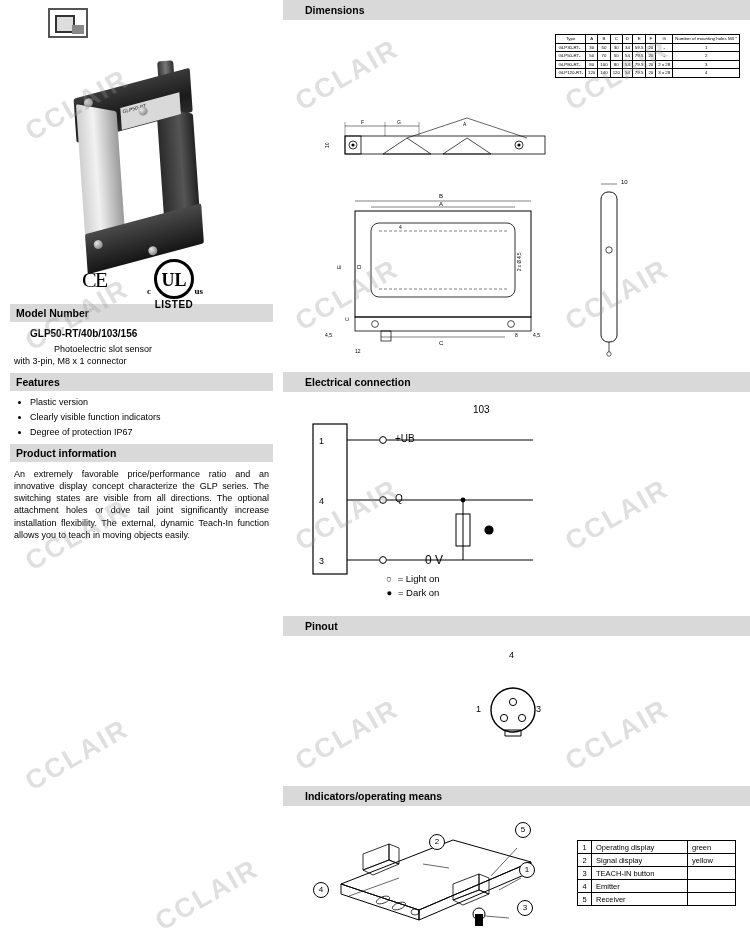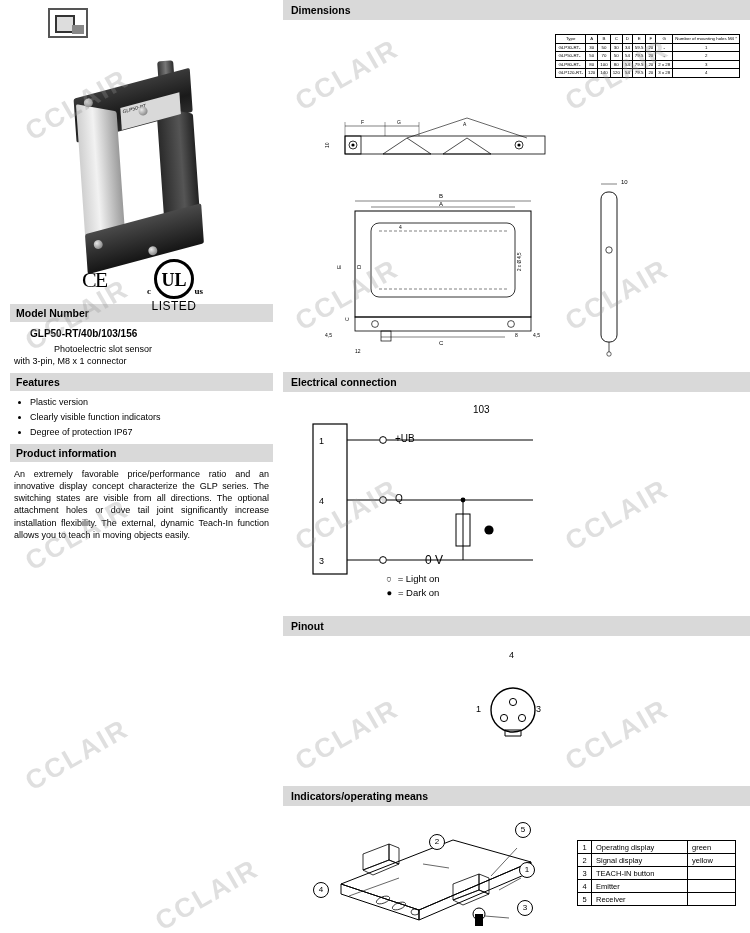--- a/index.html
+++ b/index.html
@@ -87,42 +87,42 @@
   .ul-mark {
     position:absolute; left:135px; top:2px; width:58px; text-align:center;
   }
   .ul-circle {
     width:40px; height:40px; border:3px solid #000; border-radius:50%;
     margin:0 auto; position:relative; font-weight:bold; font-size:18px;
     font-family:"Liberation Serif", serif; line-height:36px;
   }
   .ul-c { position:absolute; left:-10px; top:11px; font-size:9px; font-weight:bold;}
   .ul-us { position:absolute; right:-12px; top:11px; font-size:9px; font-weight:bold;}
-  .ul-listed { font-size:12px; font-weight:normal; letter-spacing:0.5px; }
+  .ul-listed { font-size:10px; font-weight:bold; letter-spacing:0.5px; }
 
   .sec-head {
     background:#d9d9d9; font-weight:bold; font-size:10.5px;
     padding:3px 6px; margin-top:7px; color:#000;
   }
   .model-number { font-weight:bold; font-size:10px; margin:6px 0 5px 20px;}
   .model-desc { margin:0 0 2px 4px; font-size:9px;padding-left:40px;}
   .model-desc2 { margin:0 0 4px 4px; font-size:9px;}
   ul.features { margin:6px 0 4px 0; padding-left:20px; }
   ul.features li { margin-bottom:5px; font-size:9px; }
   .prod-info {
     text-align:justify; font-size:9px; line-height:1.35; margin:6px 4px 0 4px;
   }
 
   
   .right-col {
     position:absolute; left:283px; top:0; width:467px; height:933px;
   }
   .r-head {
     background:#d9d9d9; font-weight:bold; font-size:10.5px;
-    padding:4px 8px; color:#000;
+    padding:4px 22px; color:#000;
   }
   .r-sec { position:relative; }
 
   
   .dim-area { position:relative; height:352px; background:#fff; }
   .dim-table {
     position:absolute; right:10px; top:14px;
     border-collapse:collapse; font-size:4.4px;
   }
   .dim-table td, .dim-table th {

